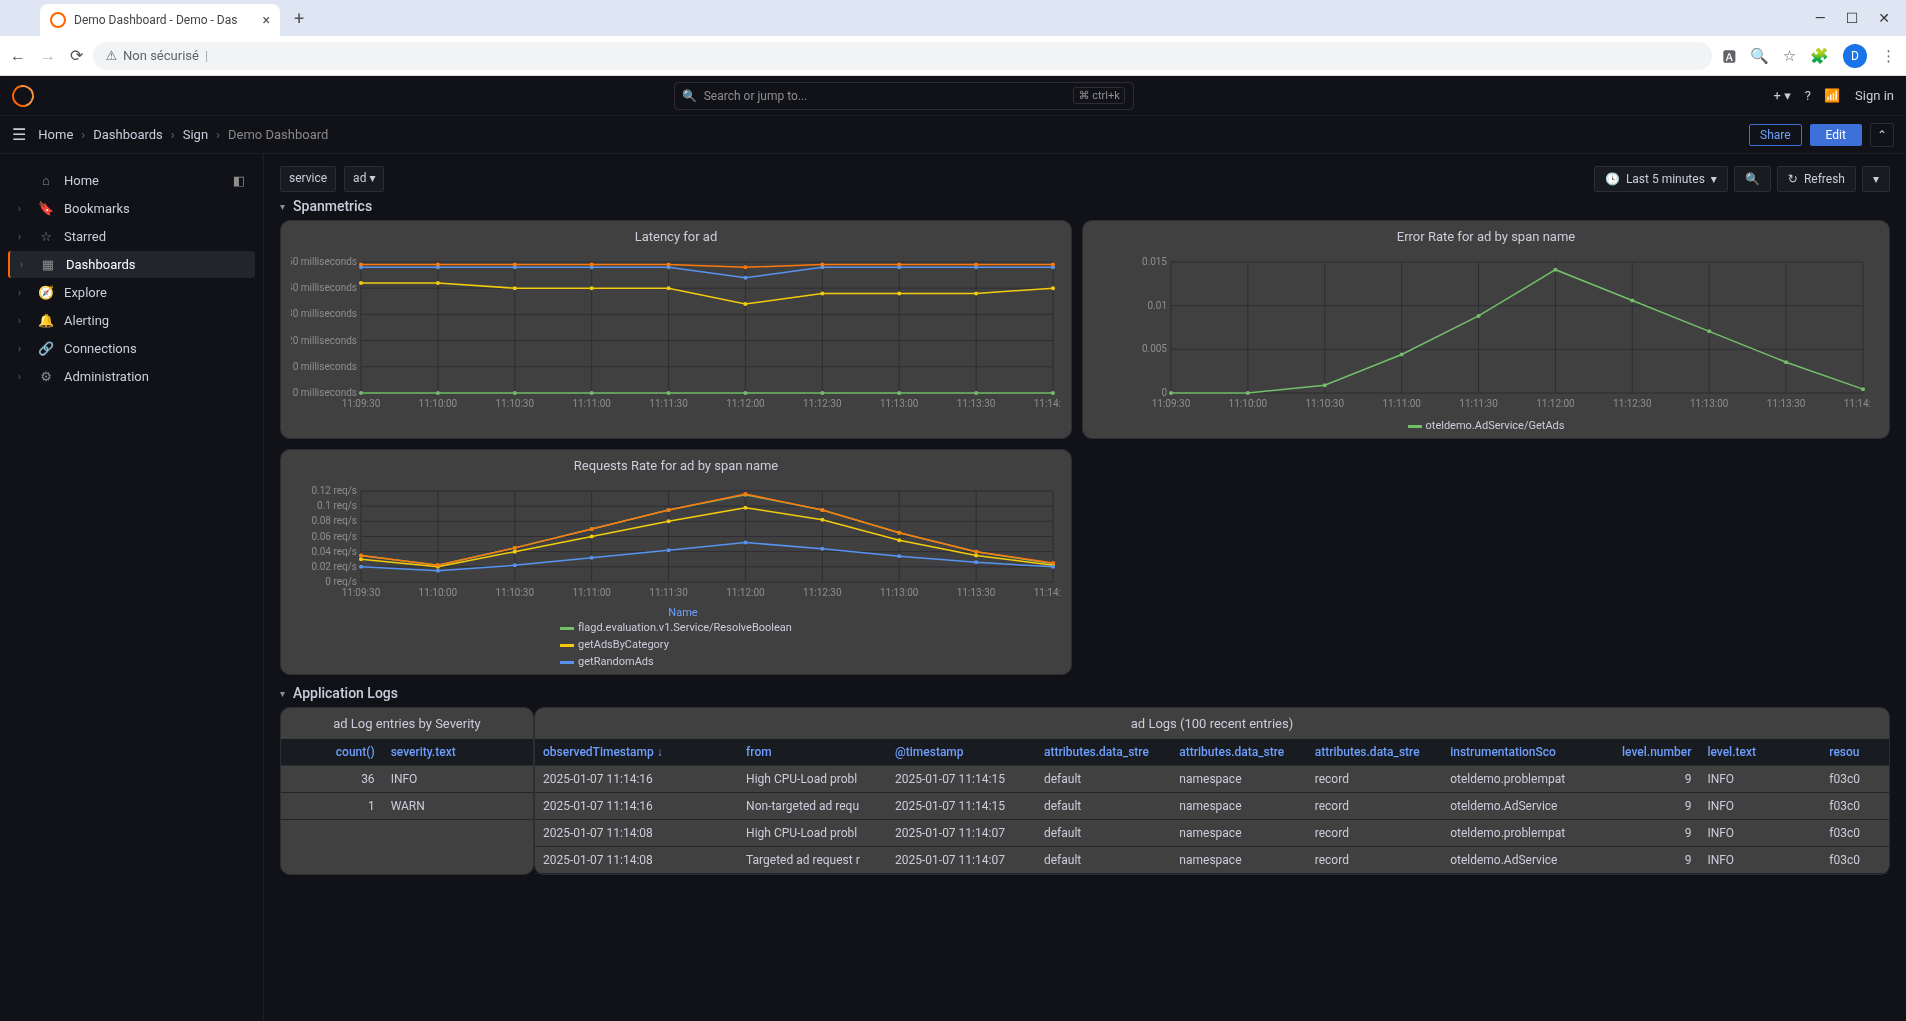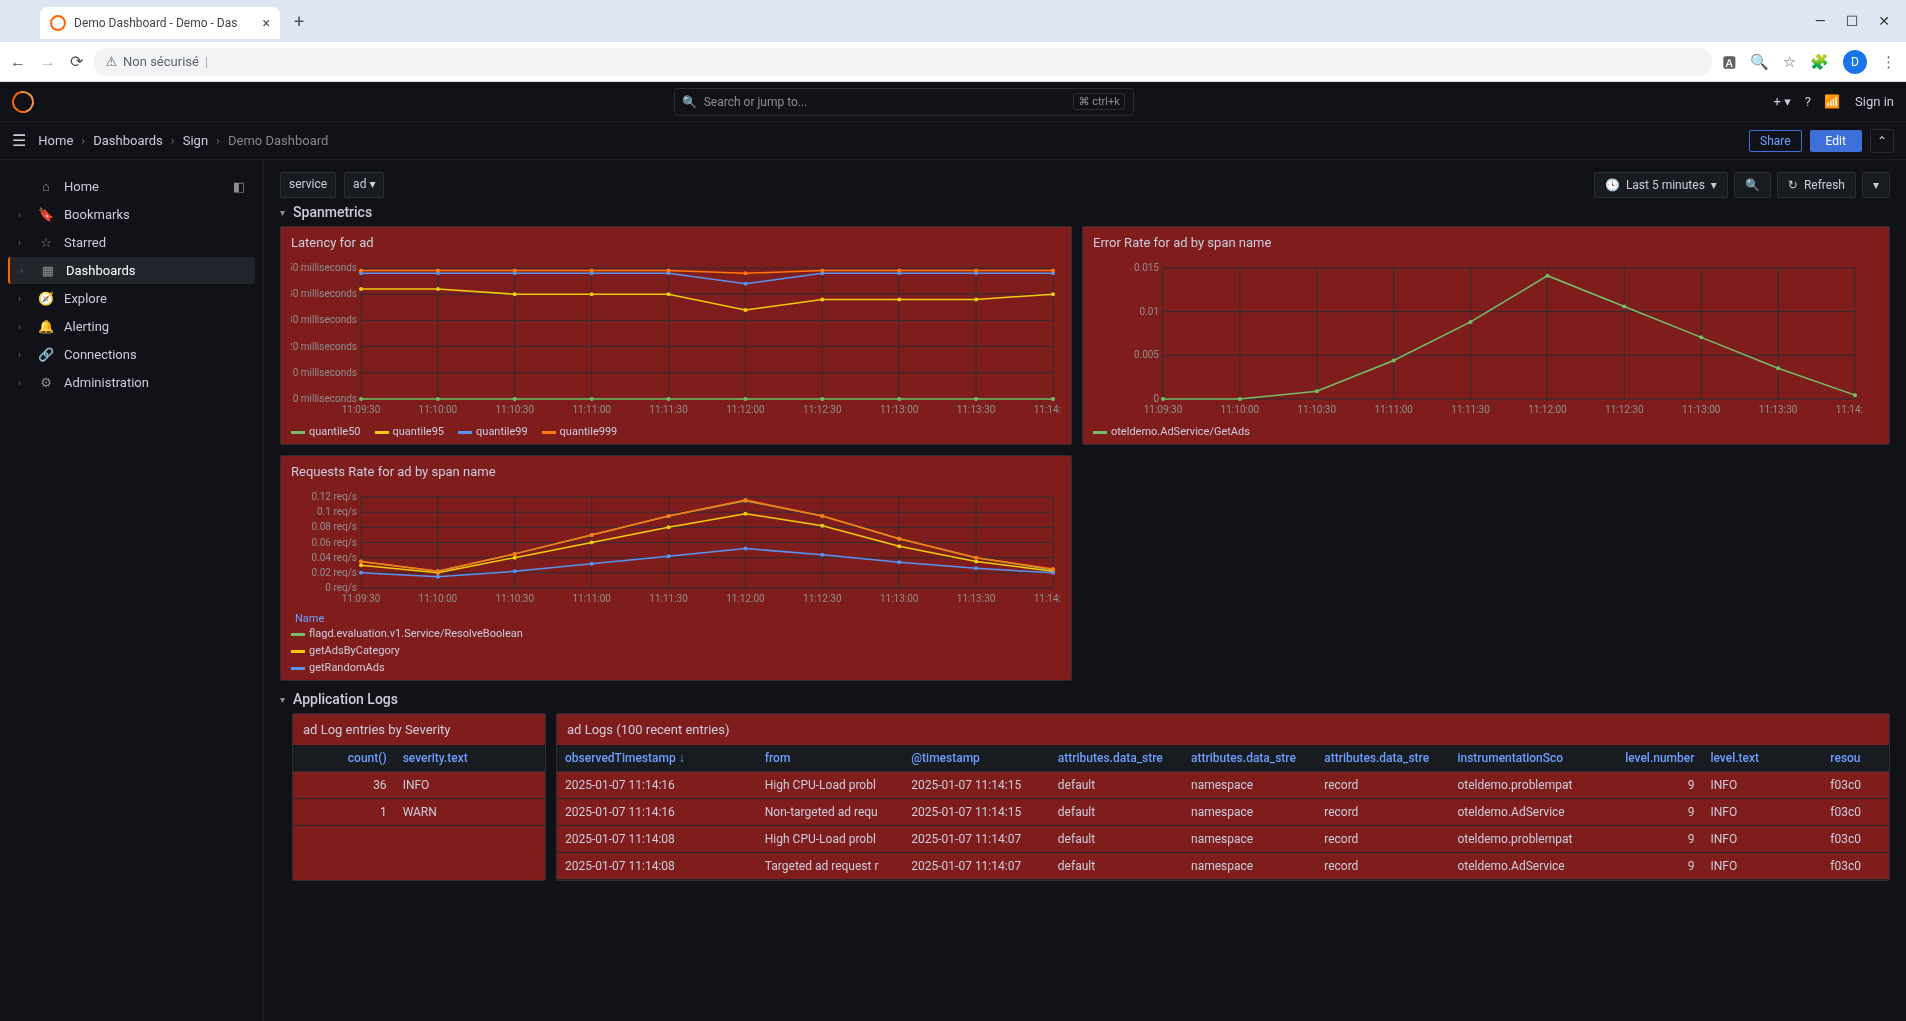--- a/index.html
+++ b/index.html
@@ -1,18 +1,18 @@
 <!DOCTYPE html>
 <html><head>
 <meta charset="utf-8">
 <style>
 * { margin:0; padding:0; box-sizing:border-box; font-family: Roboto, -apple-system, "Segoe UI", sans-serif; }
 body { background:#fff; color:#ccccdc; font-size:12px; width:1906px; height:1021px; overflow:hidden; }
 
-.chrome { background:#dee6f4; height:42px; display:flex; align-items:center; padding:0 4px;}
+.chrome { background:#dee6f4; height:36px; display:flex; align-items:center; padding:0 4px;}
 .tab { background:#fff; border-radius:8px 8px 0 0; height:32px; margin-top:4px; display:flex; align-items:center; padding:0 10px; width:240px; font-size:12px; color:#444; margin-left:36px;}
 .tab-favicon { width:16px; height:16px; margin-right:8px; border-radius:50%; border:2px solid #f60; }
 .tab-close { margin-left:auto; color:#555; font-size:14px; cursor:pointer; }
 .newtab { color:#555; font-size:18px; margin-left:14px; }
 .chrome-right { margin-left:auto; display:flex; gap:20px; padding-right:12px; color:#333; font-size:14px;}
 .addrbar { background:#fff; height:40px; display:flex; align-items:center; padding:0 10px; gap:10px; border-bottom:1px solid #dadce0;}
 .nav-icons { display:flex; gap:14px; color:#555; font-size:16px; align-items:center; }
 .nav-icons span { cursor:pointer; }
 .url-box { flex:1; background:#f1f3f4; border-radius:16px; height:28px; display:flex; align-items:center; padding:0 12px; color:#5f6368; font-size:13px; gap:6px;}
 .url-right { display:flex; gap:14px; color:#5f6368; font-size:15px; align-items:center;}
@@ -45,34 +45,34 @@
 .dock-right { float:right; color:#8e8e8e; font-size:13px;}
 
 .main { flex:1; overflow:auto; padding:12px 16px;}
 .varbar { display:flex; gap:8px; margin-bottom:2px;}
 .varbox { border:1px solid #2d2d33; background:#181b1f; padding:4px 8px; font-size:12px; color:#ccccdc; border-radius:2px;}
 .timebar { margin-left:auto; display:flex; gap:6px;}
 .timebtn { border:1px solid #2d2d33; background:#181b1f; padding:5px 10px; font-size:12px; color:#ccccdc; border-radius:2px; display:flex; align-items:center; gap:6px; cursor:pointer;}
 .section-hdr { display:flex; align-items:center; gap:8px; margin:6px 0; font-weight:500; font-size:14px; color:#ccccdc; cursor:pointer;}
 .section-hdr .caret { font-size:10px; color:#8e8e8e;}
 .panels-row { display:flex; gap:10px; margin-bottom:10px;}
-.panel { background:#7f1d1d; border:1px solid #2d2d33; border-radius:2px; flex:1; display:flex; flex-direction:column;}
+.panel { background:#404040; border:1px solid #2d2d33; border-radius:10px; flex:1; display:flex; flex-direction:column;align-items:center;}
 .panel-title { padding:8px 10px; font-size:13px; color:#ccccdc;}
 .chart { flex:1; position:relative; padding:4px 10px 6px 10px;}
 svg { display:block; }
 .axis-label { fill:#8e8e8e; font-size:10px;}
 .legend { display:flex; gap:14px; padding:2px 10px 6px 10px; font-size:11px; color:#ccccdc; flex-wrap:wrap;}
 .legend .swatch { width:14px; height:3px; display:inline-block; margin-right:4px; vertical-align:middle;}
 .legend-name-hdr { color:#6ea0ff; font-size:11px; padding-left:14px;}
 
 .table { width:100%; border-collapse:collapse; font-size:12px;}
 .table th { text-align:left; padding:6px 8px; color:#6e9fff; font-weight:500; border-bottom:1px solid #2d2d33; background:#181b1f;}
 .table td { padding:6px 8px; border-bottom:1px solid #22252b; color:#ccccdc; white-space:nowrap; overflow:hidden; text-overflow:ellipsis; max-width:0;}
 .table th.right, .table td.right { text-align:right;}
-.logrow { display:flex; gap:10px; margin-top:0;margin-left:12px;}
+.logrow { display:flex; gap:0; margin-top:0;}
 .panel.small { flex:0 0 254px;}
 </style>
 </head>
 <body>
 
 <div class="chrome">
   <div class="tab">
     <span class="tab-favicon"></span>
     <span>Demo Dashboard - Demo - Das</span>
     <span class="tab-close">×</span>
@@ -273,26 +273,20 @@
                 <circle cx="146.88888888888889" cy="8.620000000000005" r="2" fill="#ff780a"></circle>
                 <circle cx="223.77777777777777" cy="8.620000000000005" r="2" fill="#ff780a"></circle>
                 <circle cx="300.66666666666663" cy="8.620000000000005" r="2" fill="#ff780a"></circle>
                 <circle cx="377.55555555555554" cy="8.620000000000005" r="2" fill="#ff780a"></circle>
                 <circle cx="454.44444444444446" cy="11.240000000000009" r="2" fill="#ff780a"></circle>
                 <circle cx="531.3333333333333" cy="8.620000000000005" r="2" fill="#ff780a"></circle>
                 <circle cx="608.2222222222223" cy="8.620000000000005" r="2" fill="#ff780a"></circle>
                 <circle cx="685.1111111111111" cy="8.620000000000005" r="2" fill="#ff780a"></circle>
                 <circle cx="762" cy="8.620000000000005" r="2" fill="#ff780a"></circle>
               </svg>
-            </div>
-          <div class="legend" id="legend-latency">
-              <span><span class="swatch" style="background:#73bf69"></span>quantile50</span>
-              <span><span class="swatch" style="background:#f2cc0c"></span>quantile95</span>
-              <span><span class="swatch" style="background:#5794f2"></span>quantile99</span>
-              <span><span class="swatch" style="background:#ff780a"></span>quantile999</span>
             </div>
         </div>
         <div class="panel">
           <div class="panel-title">Error Rate for ad by span name</div>
           <div class="chart" id="chart-error">
               <svg width="770" height="155">
                 <line x1="70" x2="762" y1="137" y2="137" stroke="#2d2d33"></line>
                 <text x="66" y="140" text-anchor="end" class="axis-label">0</text>
                 <line x1="70" x2="762" y1="93.33333333333334" y2="93.33333333333334" stroke="#2d2d33"></line>
                 <text x="66" y="96.33333333333334" text-anchor="end" class="axis-label">0.005</text>

